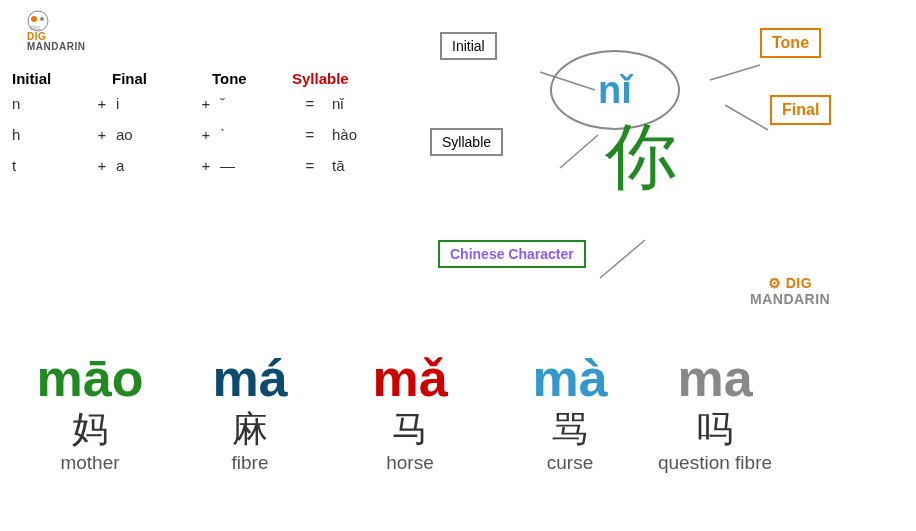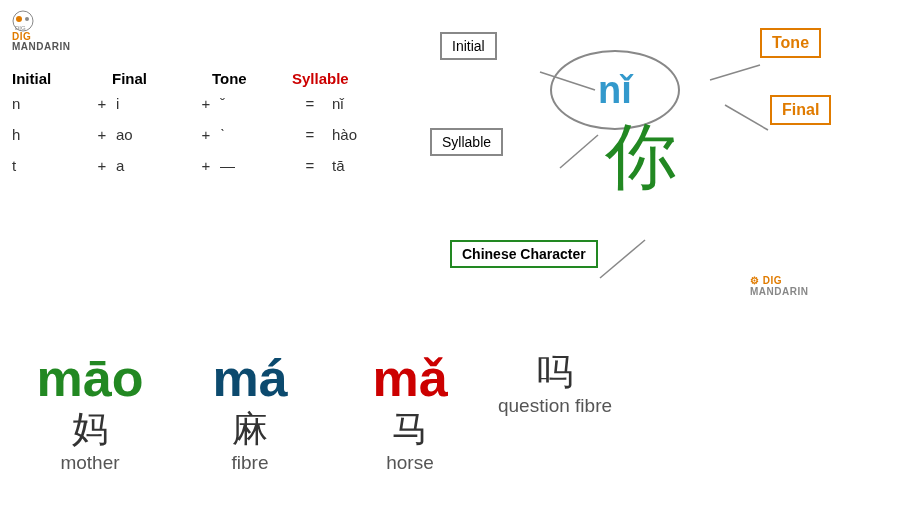--- a/index.html
+++ b/index.html
@@ -9,21 +9,21 @@
       background: #fff;
       font-family: Arial, sans-serif;
       position: relative;
       overflow: hidden;
     }
 
     
     .logo {
       position: absolute;
       top: 10px;
-      left: 12px;
+      left: 27px;
       display: flex;
       flex-direction: column;
       align-items: flex-start;
     }
     .logo-icon {
       width: 22px;
       height: 22px;
     }
     .logo-text {
       font-size: 10px;
@@ -128,23 +128,23 @@
       left: 10px;
       border-color: #888;
     }
     .label-syllable {
       top: 108px;
       left: 0px;
       border-color: #888;
     }
     .label-chinese {
       top: 220px;
-      left: 20px;
+      left: 8px;
       border-color: #228822;
-      color: #000000;
+      color: #8b5cf6;
       font-weight: bold;
     }
     .label-tone {
       top: 8px;
       left: 330px;
       border-color: #e07b00;
       color: #e07b00;
       font-weight: bold;
       font-size: 16px;
     }
@@ -294,21 +294,21 @@
   </div>
 
   <div class="label-box label-tone">
     <span>Tone</span>
   </div>
 
   <div class="label-box label-final">
     <span>Final</span>
   </div>
 
-  <div style="position:absolute; top:255px; left:320px; font-size:10px; color:#888; font-weight:bold; text-transform:uppercase; letter-spacing:0.5px;">
+  <div style="position:absolute; top:255px; left:320px; font-size:14px; color:#888; font-weight:bold; text-transform:uppercase; letter-spacing:0.5px;text-align:center;">
     <span style="color:#e07b00">⚙ DIG</span><br>MANDARIN
   </div>
 </div>
 
 <div class="tones-section">
 
   <div class="tone-item">
     <div class="tone-pinyin tone1">māo</div>
     <div class="tone-chinese">妈</div>
     <div class="tone-meaning">mother</div>
@@ -319,18 +319,24 @@
     <div class="tone-chinese">麻</div>
     <div class="tone-meaning">fibre</div>
   </div>
 
   <div class="tone-item">
     <div class="tone-pinyin tone3">mǎ</div>
     <div class="tone-chinese">马</div>
     <div class="tone-meaning">horse</div>
   </div>
 
+  <div class="tone-item">
+    <div class="tone-pinyin tone4">mà</div>
+    <div class="tone-chinese">骂</div>
+    <div class="tone-meaning">curse</div>
+  </div>
 
   <div class="tone-item" style="width:130px;">
+    <div class="tone-pinyin tone5">ma</div>
     <div class="tone-chinese">吗</div>
     <div class="tone-meaning">question fibre</div>
   </div>
 </div>
 
 </body></html>

